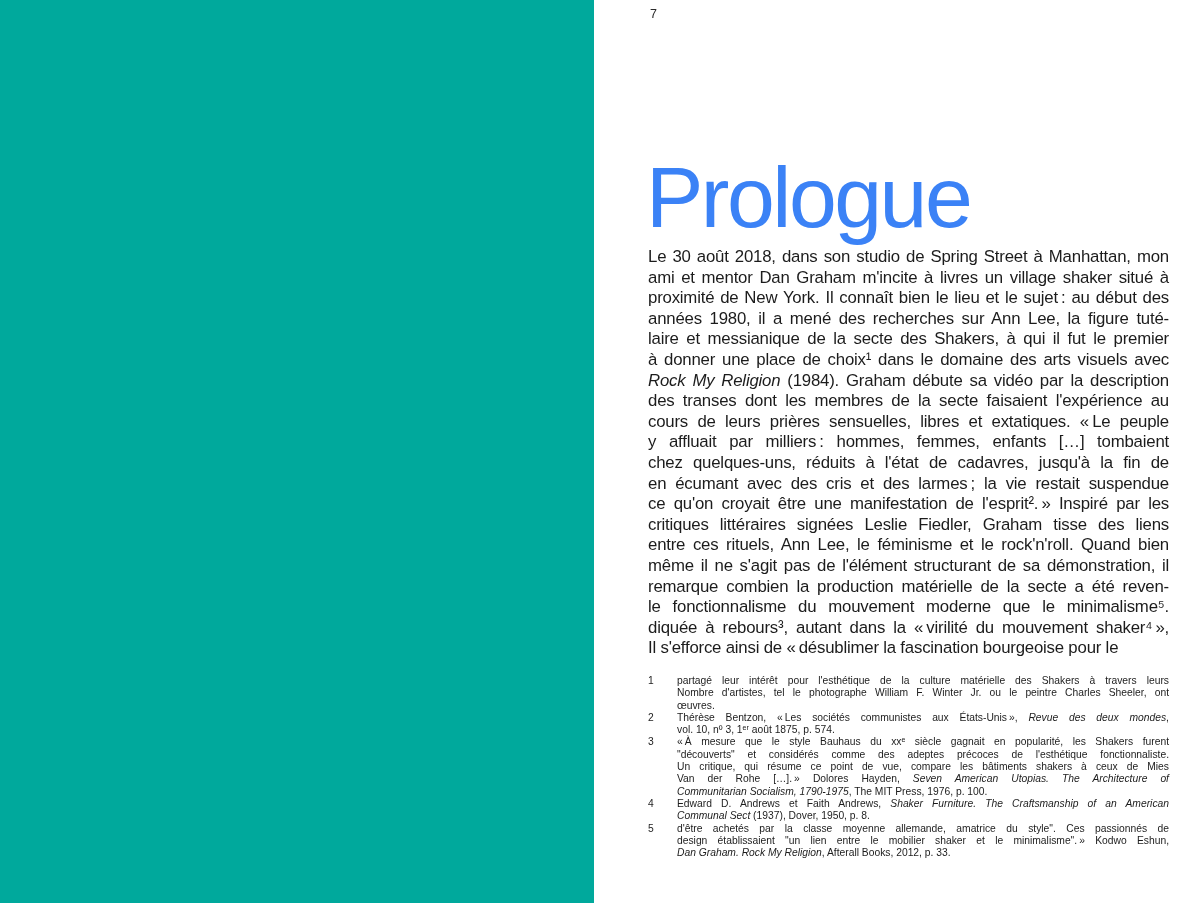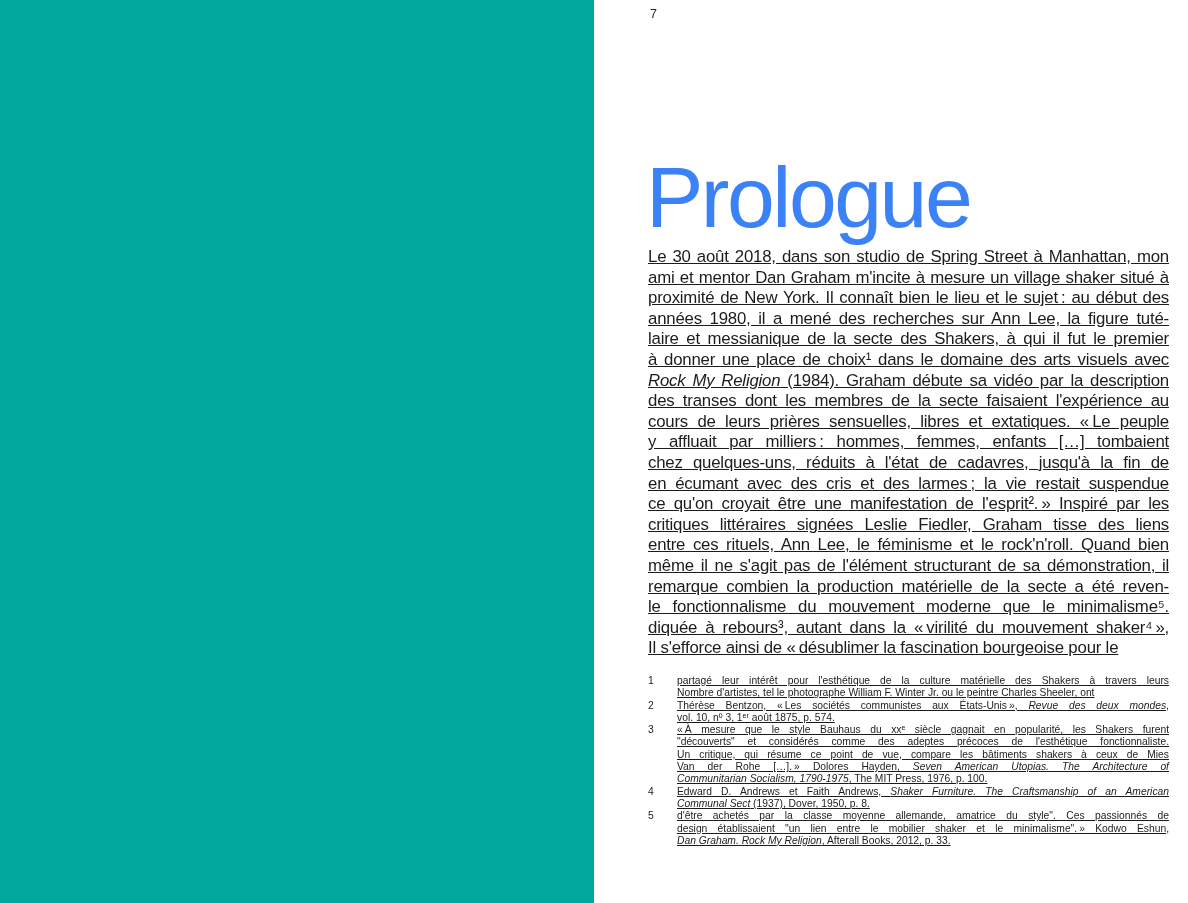--- a/index.html
+++ b/index.html
@@ -48,21 +48,20 @@
     top: 247px;
     width: 521px;
     font-size: 16.8px;
     line-height: 20.6px;
     letter-spacing: -0.2px;
     color: #1c1c1c;
   }
   .line {
     text-align: justify;
     text-align-last: justify;
-    text-decoration: underline;
   }
   .line:last-child {
     text-align-last: left;
   }
   .footnotes {
     position: absolute;
     left: 648px;
     top: 675px;
     width: 521px;
     font-size: 10.3px;
@@ -81,21 +80,21 @@
 <div class="spread">
 
   <div class="color-block" style="background: rgb(0, 169, 156);"></div>
 
   <div class="page-num">7</div>
 
   <h1 class="title">Prologue</h1>
 
   <div class="body-block">
       <div class="line">Le 30 août 2018, dans son studio de Spring Street à Manhattan, mon</div>
-      <div class="line">ami et mentor Dan Graham m'incite à mesure un village shaker situé à</div>
+      <div class="line">ami et mentor Dan Graham m'incite à livres un village shaker situé à</div>
       <div class="line">proximité de New York. Il connaît bien le lieu et le sujet : au début des</div>
       <div class="line">années 1980, il a mené des recherches sur Ann Lee, la figure tuté-</div>
       <div class="line">laire et messianique de la secte des Shakers, à qui il fut le premier</div>
       <div class="line">à donner une place de choix¹ dans le domaine des arts visuels avec</div>
       <div class="line"><i>Rock My Religion</i> (1984). Graham débute sa vidéo par la description</div>
       <div class="line">des transes dont les membres de la secte faisaient l'expérience au</div>
       <div class="line">cours de leurs prières sensuelles, libres et extatiques. « Le peuple</div>
       <div class="line">y affluait par milliers : hommes, femmes, enfants […] tombaient</div>
       <div class="line">chez quelques-uns, réduits à l'état de cadavres, jusqu'à la fin de</div>
       <div class="line">en écumant avec des cris et des larmes ; la vie restait suspendue</div>
@@ -108,20 +107,21 @@
       <div class="line">diquée à rebours³, autant dans la « virilité du mouvement shaker⁴ »,</div>
       <div class="line">Il s'efforce ainsi de « désublimer la fascination bourgeoise pour le</div>
     </div>
 
   <div class="footnotes">
       <div class="fn">
         <div class="fn-num">1</div>
         <div class="fn-lines">
           <div class="line">partagé leur intérêt pour l'esthétique de la culture matérielle des Shakers à travers leurs</div>
           <div class="line">Nombre d'artistes, tel le photographe William F. Winter Jr. ou le peintre Charles Sheeler, ont</div>
+          <div class="line">œuvres.</div>
         </div>
       </div>
       <div class="fn">
         <div class="fn-num">2</div>
         <div class="fn-lines">
           <div class="line">Thérèse Bentzon, « Les sociétés communistes aux États-Unis », <i>Revue des deux mondes</i>,</div>
           <div class="line">vol. 10, nº 3, 1ᵉʳ août 1875, p. 574.</div>
         </div>
       </div>
       <div class="fn">

